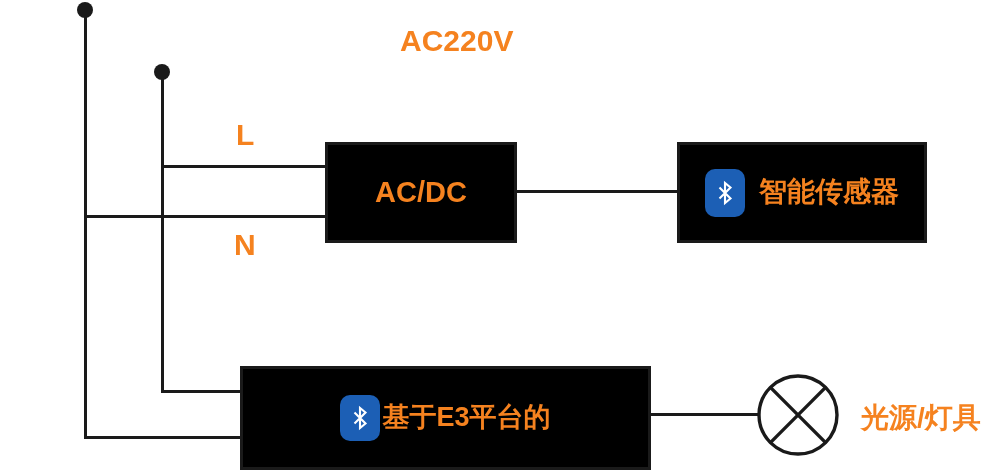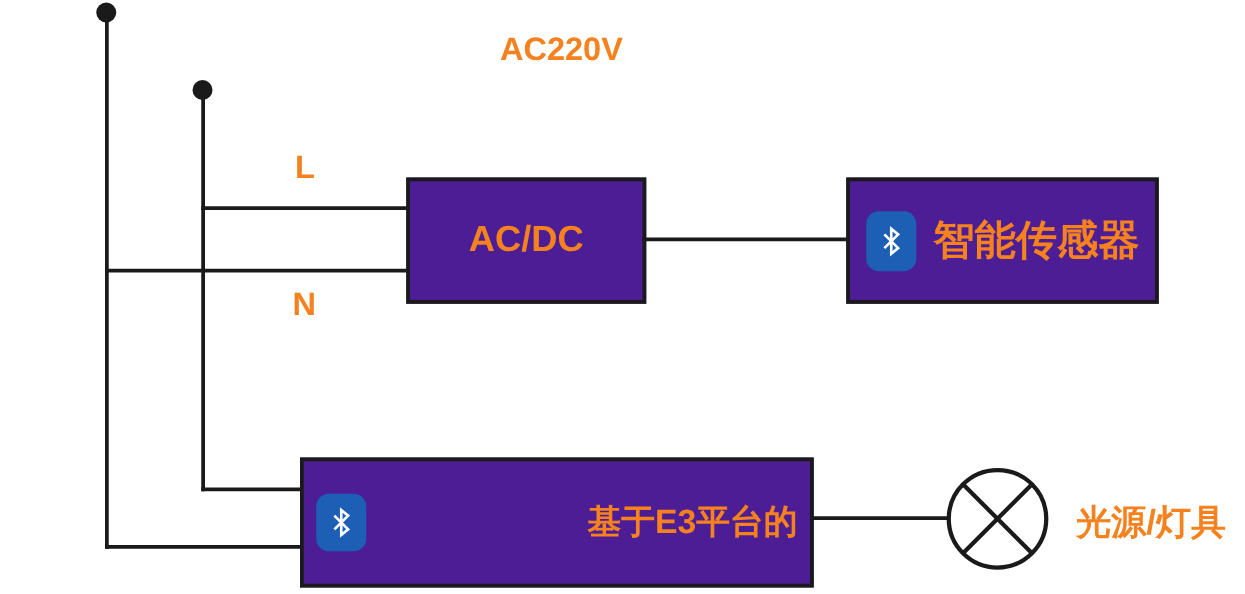--- a/index.html
+++ b/index.html
@@ -28,53 +28,53 @@
   .dot {
     position: absolute;
     width: 16px;
     height: 16px;
     border-radius: 50%;
     background: var(--line, #1A1A1A);
   }
   .box {
     position: absolute;
     border: 3px solid var(--line, #1A1A1A);
-    background: #4c1d95;
+    background: #000000;
     display: flex;
     align-items: center;
     justify-content: center;
   }
   .lbl {
     position: absolute;
     color: var(--accent, #F5821F);
     font-weight: bold;
     white-space: nowrap;
   }
-  .lbl-lg { font-size: 26px; }
+  .lbl-lg { font-size: 30px; }
   .lbl-md { font-size: 28px; text-align: right; }
   .box-text {
     color: var(--accent, #F5821F);
     font-weight: bold;
     font-size: 29px;
     text-align: center;
     line-height: 1.3;
     white-space: nowrap;
   }
   .bt-badge {
     background: var(--bluetooth, #1C5FB5);
     width: 40px;
     height: 48px;
     border-radius: 10px;
     display: flex;
     align-items: center;
     justify-content: center;
     flex: 0 0 auto;
   }
   .sensor-box { gap: 14px; }
-  .controller-box { gap: 2px; padding: 0 10px; justify-content: space-between; }
+  .controller-box { gap: 2px; padding: 0 10px; }
   .lamp {
     position: absolute;
     left: 755px;
     top: 372px;
     width: 86px;
     height: 86px;
   }
 </style>
 </head>
 <body>
@@ -104,21 +104,21 @@
   </div>
 
   <div class="h-line" style="left:514px; top:190px; width:166px;"></div>
 
   <div class="box sensor-box" style="left:677px; top:142px; width:250px; height:101px;">
     <div class="bt-badge">
       <svg width="24" height="32" viewBox="0 0 24 24" aria-hidden="true">
         <polyline points="6.5 6.5 17.5 17.5 12 22 12 2 17.5 6.5 6.5 17.5" fill="none" stroke="#ffffff" stroke-width="2.1"></polyline>
       </svg>
     </div>
-    <div class="box-text" style="font-size:33px;">智能传感器</div>
+    <div class="box-text" style="font-size:28px;">智能传感器</div>
   </div>
 
   <div class="box controller-box" style="left:240px; top:366px; width:411px; height:104px;">
     <div class="bt-badge" style="width:40px; height:46px;">
       <svg width="24" height="30" viewBox="0 0 24 24" aria-hidden="true">
         <polyline points="6.5 6.5 17.5 17.5 12 22 12 2 17.5 6.5 6.5 17.5" fill="none" stroke="#ffffff" stroke-width="2.1"></polyline>
       </svg>
     </div>
     <div class="box-text" style="font-size:27px;">
       <div>基于E3平台的</div>

